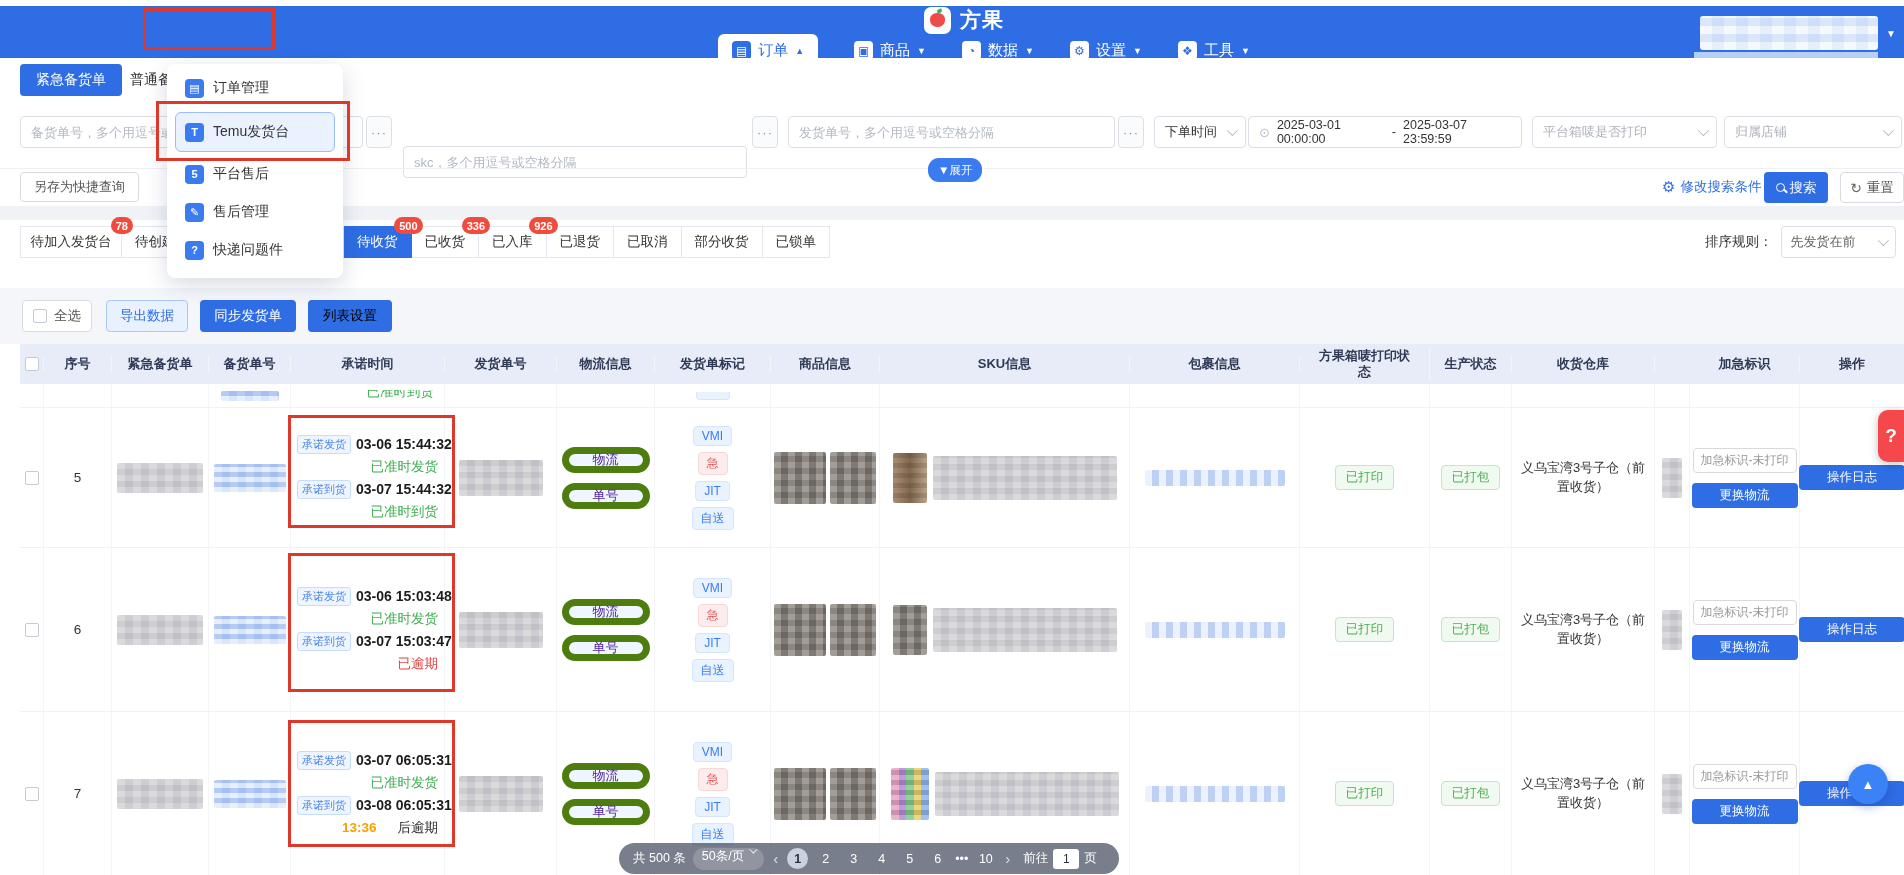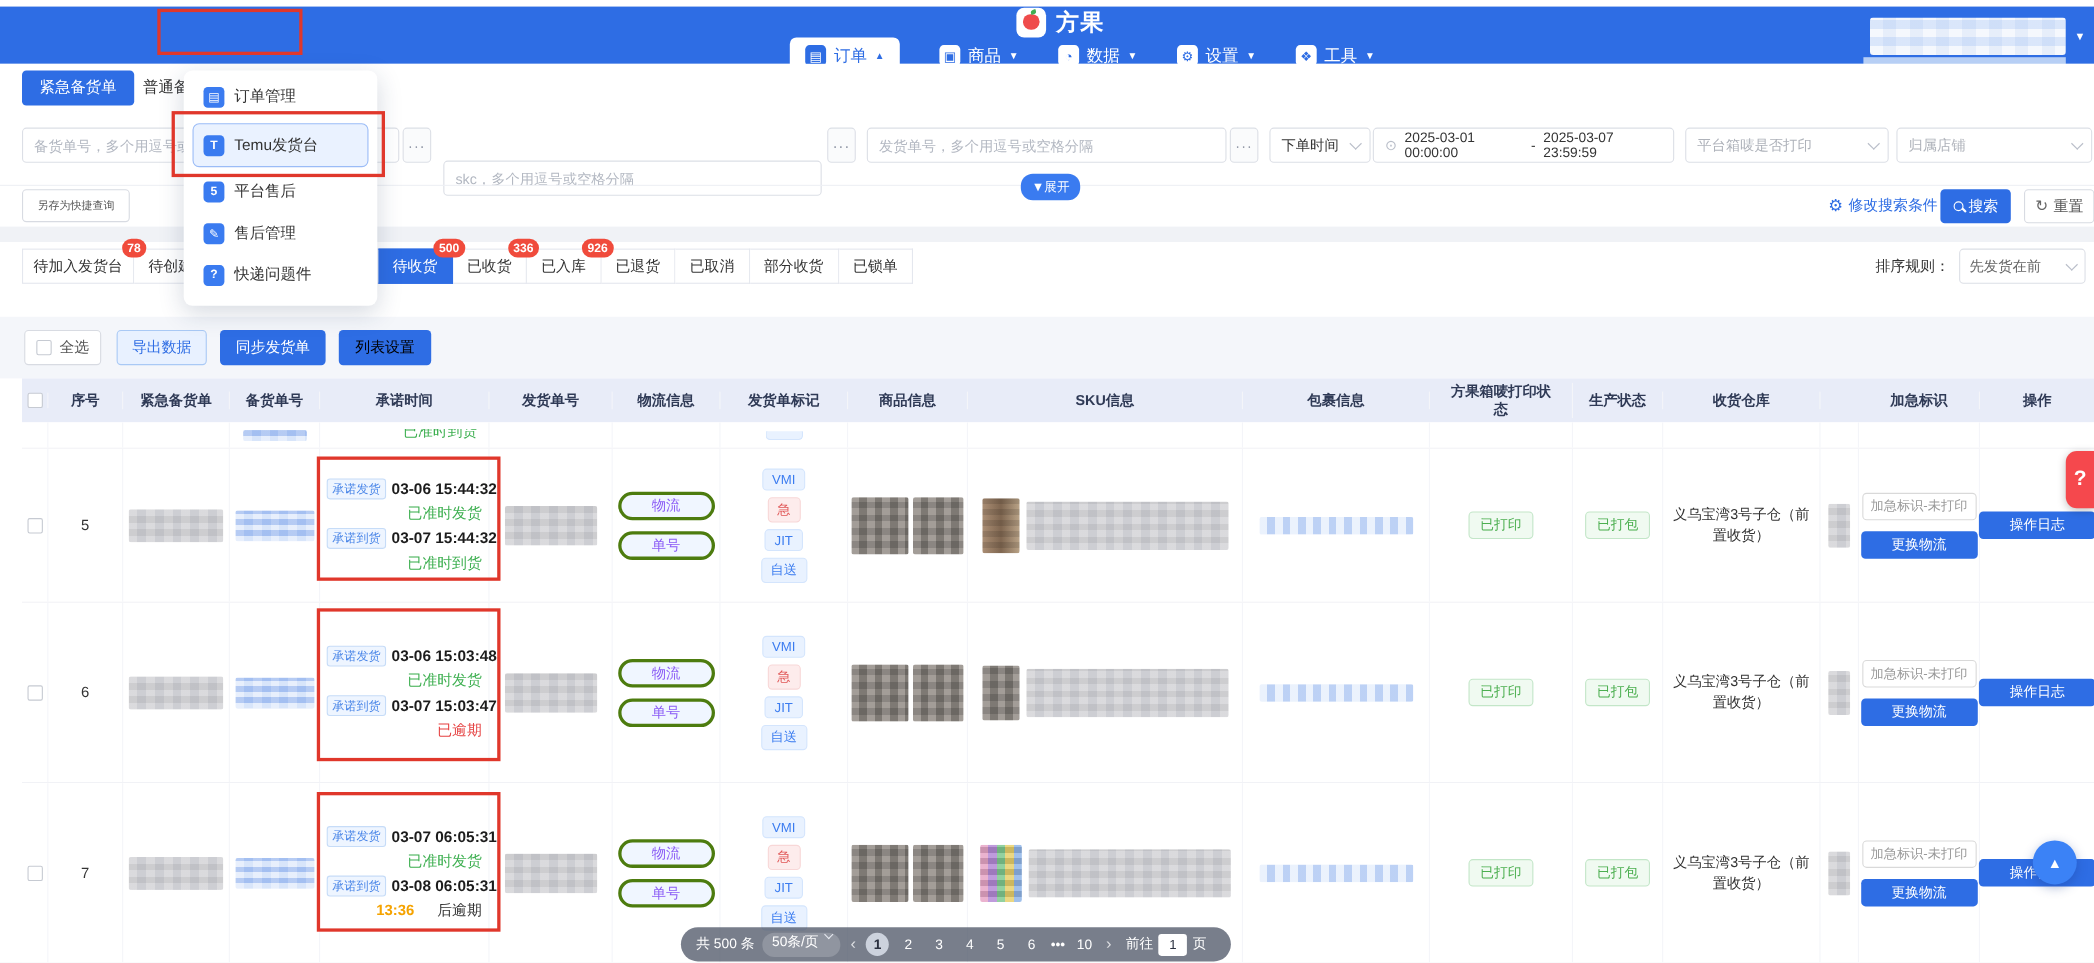--- a/index.html
+++ b/index.html
@@ -38,21 +38,21 @@
   .inp { top:116px; height:32px; border:1px solid #dcdfe6; border-radius:4px; background:#fff; font-size:13px; color:#333; padding:0 10px; font-family:"Liberation Sans",sans-serif; }
   .inp::placeholder { color:#b3b8c2; }
   .dots { top:116px; height:32px; width:26px; border:1px solid #dcdfe6; border-radius:4px; background:#fafbfc; color:#8a90a0; font-size:13px; display:flex; align-items:center; justify-content:center; letter-spacing:1px; }
   .selbox { top:116px; height:32px; border:1px solid #dcdfe6; border-radius:4px; background:#fff; display:flex; align-items:center; padding:0 10px; font-size:13px; justify-content:space-between; }
   .selbox .ph { color:#aeb2ba; }
   .selbox .vv { color:#333; }
   .chev { width:8px; height:8px; border-right:1.6px solid #b9bec9; border-bottom:1.6px solid #b9bec9; transform:rotate(45deg) translateY(-2px); }
   .timebox { background:#fff; }
   .datebox { top:116px; height:32px; border:1px solid #dcdfe6; border-radius:4px; background:#fff; display:flex; align-items:center; gap:7px; padding:0 10px; font-size:12.5px; color:#333; }
   .clock { color:#b9bec9; font-size:13px; }
-  .savequick { left:20px; top:172px; height:30px; padding:0 13px; border:1px solid #d8dbe2; border-radius:4px; background:#fff; color:#555; font-size:10px; display:flex; align-items:center; }
+  .savequick { left:20px; top:172px; height:30px; padding:0 13px; border:1px solid #d8dbe2; border-radius:4px; background:#fff; color:#555; font-size:13px; display:flex; align-items:center; }
   .divline { left:0; top:168px; width:1904px; height:1px; background:#eef0f4; }
   .expandpill { left:928px; top:158px; height:21px; padding:12px 10px; background:#3a7bf0; color:#fff; font-size:11.5px; border-radius:11px; display:flex; align-items:center; gap:3px; }
   .modcond { left:1662px; top:178px; display:flex; align-items:center; gap:5px; color:#2e6de4; font-size:13.5px; }
   .gear { font-size:15px; }
   .searchbtn { left:1764px; top:172px; width:64px; height:31px; background:#2e6de4; border-radius:4px; color:#fff; font-size:13.5px; display:flex; align-items:center; justify-content:center; gap:5px; }
   .mag { width:9px; height:9px; border:1.8px solid #fff; border-radius:50%; position:relative; }
   .mag::after { content:""; position:absolute; width:5px; height:1.8px; background:#fff; transform:rotate(45deg); right:-4px; bottom:-1px; }
   .resetbtn { left:1840px; top:172px; width:64px; height:31px; background:#fff; border:1px solid #d8dbe2; border-radius:4px; color:#555; font-size:13.5px; display:flex; align-items:center; justify-content:center; gap:5px; }
   .ricon { font-size:14px; color:#666; }
   
@@ -90,21 +90,21 @@
   .promise { flex-direction:column; justify-content:center; align-items:stretch; padding:0 6px; gap:4px; }
   .pl { display:flex; align-items:center; gap:5px; justify-content:flex-start; }
   .pl.st { justify-content:flex-end; font-size:13.5px; font-weight:500; }
   .green { color:#3daf50; }
   .redtx { color:#e64545; }
   .ptag { background:#eef5ff; border:1px solid #c6dcf8; color:#4a86e8; font-size:11px; padding:1px 4px; border-radius:3px; white-space:nowrap; }
   .ptime { font-size:14px; font-weight:700; color:#1c1c1c; white-space:nowrap; }
   .cd { color:#f5a300; font-weight:700; }
   .sfx { color:#333; font-weight:500; margin-left:16px; }
   .colstack { flex-direction:column; gap:10px; }
-  .ghbtn { width:88px; height:26px; background:#f0f6ff; border:3px solid #4d7c0f; color:#8b5cf6; font-size:13px; border-radius:13px; display:flex; align-items:center; justify-content:center; }
+  .ghbtn { width:88px; height:26px; background:#f0f6ff; border:7px solid #4d7c0f; color:#4c1d95; font-size:13px; border-radius:13px; display:flex; align-items:center; justify-content:center; }
   .marks { flex-direction:column; gap:6px; }
   .mark { min-width:30px; padding:2px 8px; font-size:12px; border-radius:4px; text-align:center; }
   .mb { background:#e9f2ff; color:#3b7cf0; border:1px solid #d4e5fd; }
   .mr { background:#fdecec; color:#e05656; border:1px solid #f8d7d7; }
   .gtag { padding:3px 10px; background:#f0faf1; border:1px solid #c3e6c8; color:#4caf50; font-size:12.5px; border-radius:4px;text-align:center; }
   .wh { font-size:13px; color:#333; text-align:center; padding:0 8px; line-height:1.45; }
   .ubtn { padding:3px 7px; border:1px solid #d9d9d9; border-radius:4px; background:#fff; color:#999; font-size:12px; white-space:nowrap; }
   .bbtn { padding:4px 28px; background:#2e6de4; color:#fff; font-size:12.5px; border-radius:4px; white-space:nowrap; }
   .clipwrap { height:12px; overflow:hidden; display:block; width:100%; text-align:right; padding-right:10px; }
   .clipwrap span { display:block; margin-top:-7px; font-size:13.5px; }

